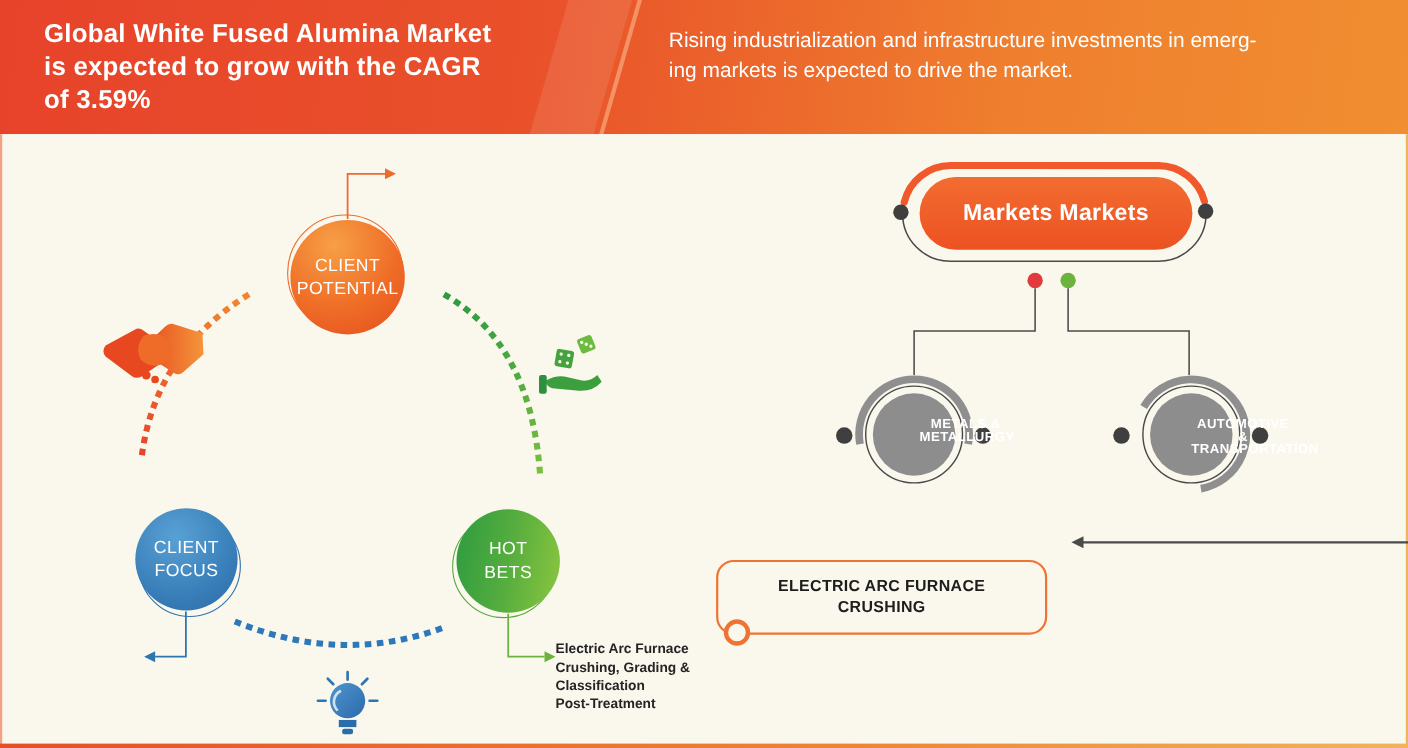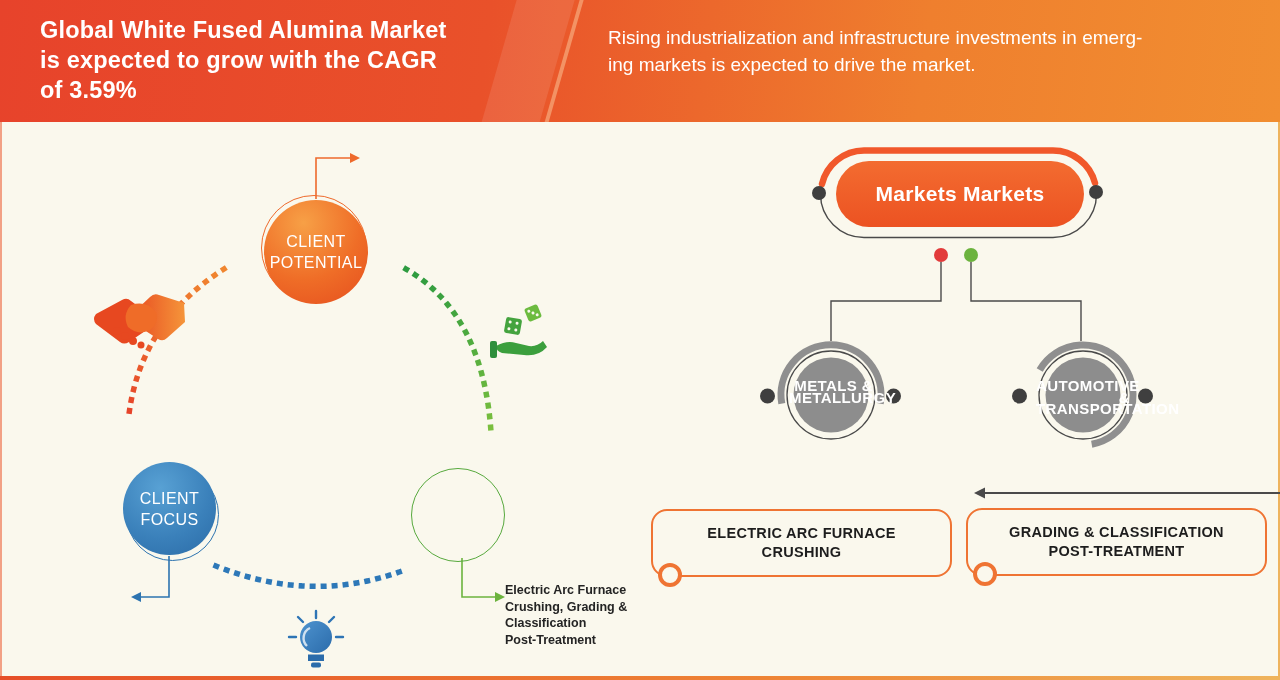--- a/index.html
+++ b/index.html
@@ -44,22 +44,22 @@
 
   
   .callout{position:absolute;color:#242424;font-size:13px;font-weight:bold;line-height:17px;}
   .co-macrogrits{left:367px;top:149px;width:170px;}
   .co-metals{left:0px;top:583px;width:133px;text-align:right;font-size:12.5px;line-height:16.5px;}
   .co-electric{left:505px;top:582px;width:130px;font-size:12.5px;line-height:16.5px;}
 
   
   .pill-label{position:absolute;left:836px;top:161px;width:248px;height:66px;display:flex;
     align-items:center;justify-content:center;color:#fff;font-size:21px;font-weight:bold;letter-spacing:0.3px;}
-  .node-label{position:absolute;color:#ffffff;font-weight:bold;font-size:15px;line-height:11.5px;
-    letter-spacing:0.4px;text-align:right;}
+  .node-label{position:absolute;color:#ffffff;font-weight:bold;font-size:12px;line-height:11.5px;
+    letter-spacing:0.4px;text-align:center;padding-left:47px;}
   .nl-metals{left:789px;top:380px;width:84px;}
   .nl-auto{left:1036px;top:380px;width:94px;}
 
   
   .fmo-title{position:absolute;left:650px;top:481px;color:#3a3a3a;font-size:17px;letter-spacing:0.2px;}
   .opp-box{position:absolute;width:301px;height:68px;border:2px solid #ef7433;border-radius:16px;
     box-sizing:border-box;display:flex;align-items:center;justify-content:center;text-align:center;}
   .opp-box .opp-lbl{color:#1d1d1d;font-size:14.5px;font-weight:bold;line-height:19px;letter-spacing:0.3px;}
   .opp-1{left:651px;top:509px;}
   .opp-2{left:966px;top:508px;}
@@ -208,36 +208,35 @@
   <div class="bubble bubble-cp">
     <div class="lbl pre">CLIENT
 POTENTIAL</div>
   </div>
   <div class="ring ring-cf"></div>
   <div class="bubble bubble-cf">
     <div class="lbl pre">CLIENT
 FOCUS</div>
   </div>
   <div class="ring ring-hb"></div>
+  <div class="bubble bubble-hb">
+    <div class="lbl pre">HOT
+BETS</div>
+  </div>
 
   <div class="callout co-electric pre">Electric Arc Furnace
 Crushing, Grading &amp;
 Classification
 Post-Treatment</div>
 
   <div class="pill-label">Markets Markets</div>
   <div class="node-label nl-metals pre">METALS &amp;
 METALLURGY</div>
   <div class="node-label nl-auto pre">AUTOMOTIVE &amp;
 TRANSPORTATION</div>
 
   <div class="opp-box opp-1">
     <div class="opp-lbl pre">ELECTRIC ARC FURNACE
 CRUSHING</div>
     <div class="opp-ring"></div>
   </div>
-  <div class="opp-box opp-2">
-    <div class="opp-lbl pre">GRADING &amp; CLASSIFICATION
-POST-TREATMENT</div>
-    <div class="opp-ring"></div>
-  </div>
 
 </div>
 
 </body></html>

